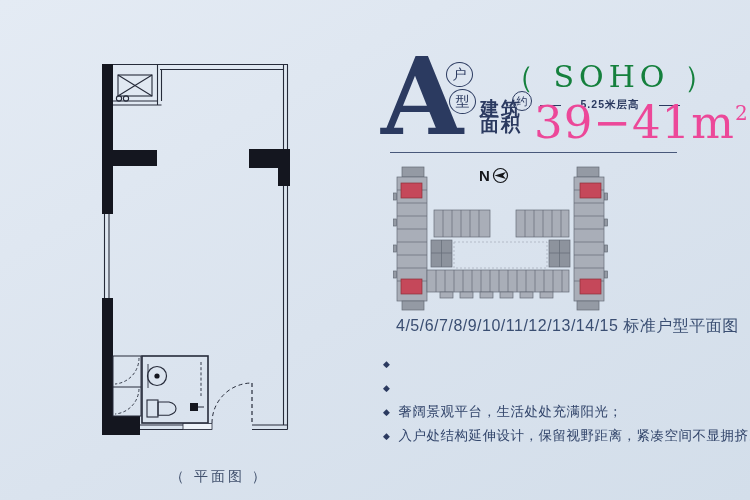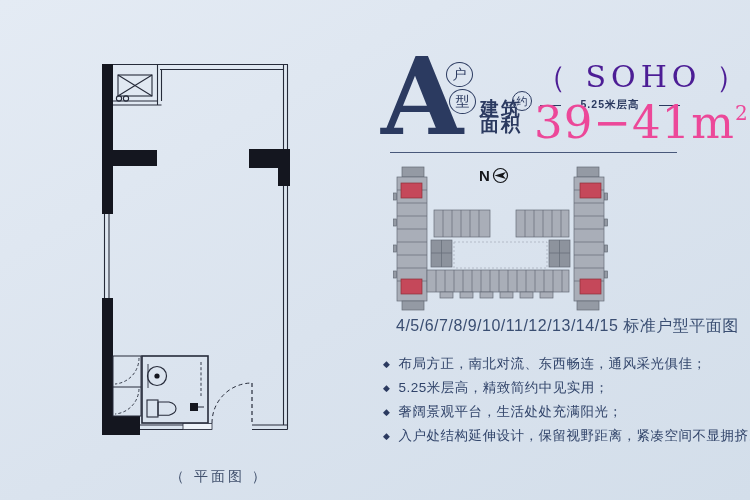--- a/index.html
+++ b/index.html
@@ -16,22 +16,22 @@
   #letterA{left:381px;top:44px;font-family:"DejaVu Serif","Liberation Serif",serif;
     font-weight:bold;font-size:106px;line-height:1;color:#2b3a60;}
   .circ{border:1.5px solid #2b3a60;border-radius:50%;width:27px;height:25px;
     display:flex;align-items:center;justify-content:center;
     font-size:14px;color:#2b3a60;box-sizing:border-box;background:transparent;}
   #circ-hu{left:446px;top:62px;}
   #circ-xing{left:449px;top:89px;}
   #area-label{left:480px;top:101px;font-size:19px;font-weight:bold;color:#2b3a60;
     line-height:16px;letter-spacing:2px;}
   #approx{left:512px;top:91px;width:20px;height:20px;border-width:1.2px;font-size:11px;}
-  #soho{left:536px;top:57px;font-family:"DejaVu Serif","Liberation Serif",serif;
-    font-size:30px;color:#4c1d95;letter-spacing:5px;white-space:nowrap;}
+  #soho{left:504px;top:57px;font-family:"DejaVu Serif","Liberation Serif",serif;
+    font-size:30px;color:#15803d;letter-spacing:5px;white-space:nowrap;}
   #height-row{left:540px;top:98px;width:140px;display:flex;align-items:center;gap:20px;}
   .hline{flex:1;height:1px;background:#2b3a60;}
   #height-label{font-size:10.5px;font-weight:bold;color:#2b3a60;letter-spacing:1px;white-space:nowrap;}
   #area-value{left:534px;top:99px;font-family:"DejaVu Serif","Liberation Serif",serif;
     font-size:45px;color:#ec4899;line-height:1.05;letter-spacing:1px;white-space:nowrap;}
   #area-value sup{font-size:20px;line-height:0;vertical-align:18px;}
   #header-divider{left:390px;top:152px;width:287px;height:1px;background:#48587a;}
   
   #compass{left:479px;top:167px;display:flex;align-items:center;gap:2px;}
   #north-label{font-size:15px;font-weight:bold;color:#15161a;}
@@ -230,25 +230,23 @@
     <rect x="188" y="20" width="21" height="15" fill="#c5485a"></rect>
     <rect x="188" y="116" width="21" height="15" fill="#c5485a"></rect>
   </g>
 </svg>
 
 <div id="site-caption" class="abs">4/5/6/7/8/9/10/11/12/13/14/15 标准户型平面图</div>
 
 <ul id="features" class="abs">
   <li>
     <span class="bullet">◆</span>
-    <span>布局方正，南北对流、东西畅连，通风采光俱佳；</span>
-  </li>
-  <li>
-    <span class="bullet">◆</span>
-    <span>5.25米层高，精致简约中见实用；</span>
+  </li>
+  <li>
+    <span class="bullet">◆</span>
   </li>
   <li>
     <span class="bullet">◆</span>
     <span>奢阔景观平台，生活处处充满阳光；</span>
   </li>
   <li>
     <span class="bullet">◆</span>
     <span>入户处结构延伸设计，保留视野距离，紧凑空间不显拥挤。</span>
   </li>
 </ul>

